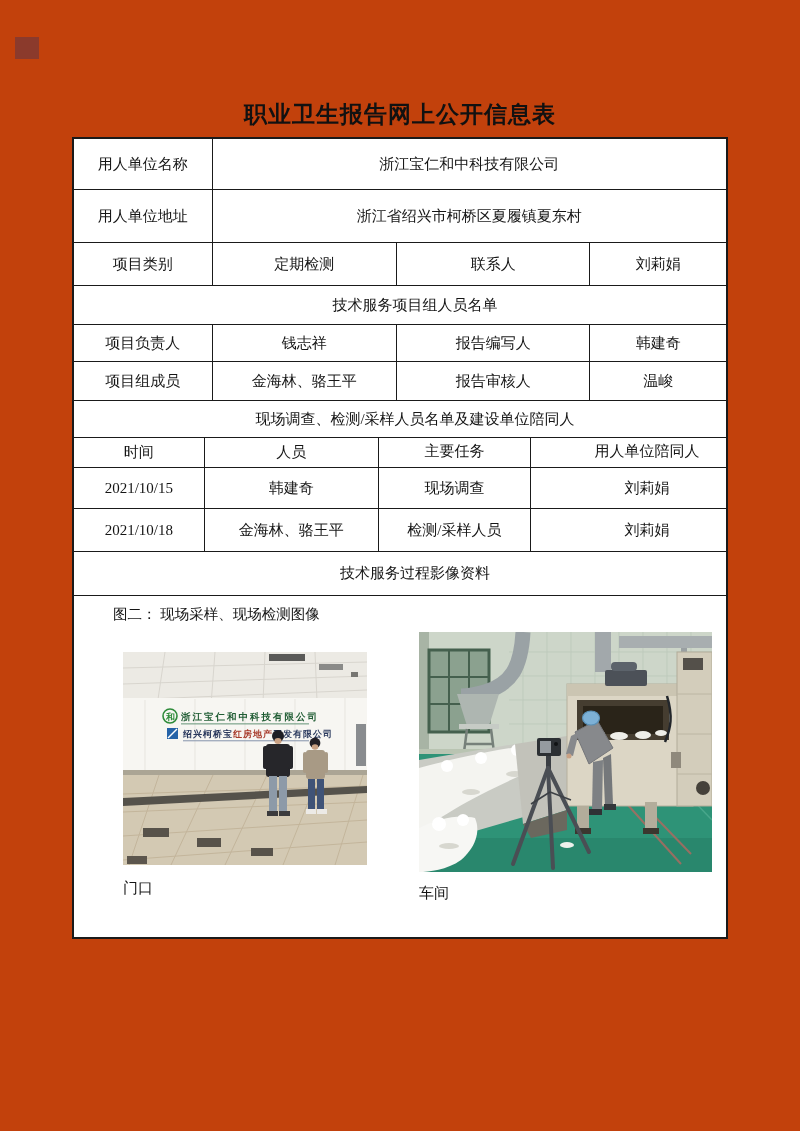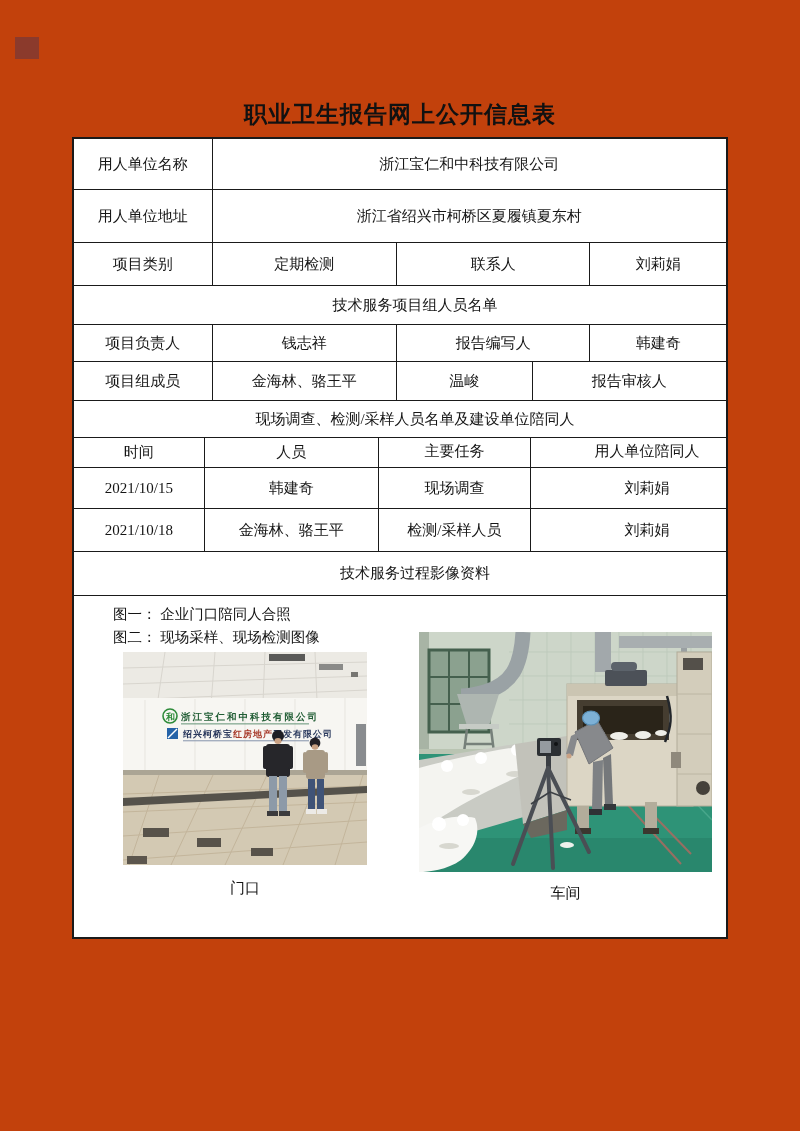--- a/index.html
+++ b/index.html
@@ -15,21 +15,21 @@
       border-right:1px solid #1a1a1a;box-sizing:border-box;font-size:15px;line-height:1.25;}
   .td:last-child{border-right:none;}
   .c1{width:139px;} .c2{width:185px;} .c3{width:194px;} .c4{width:136px;}
   .s3{width:162px;} .s4{width:168px;margin-left:37px;}
   .cv{width:515px;} .full{width:654px;margin-left:30px;}
   .vtop{align-items:flex-start;padding-top:4px;}
   .media-cell{display:block;position:relative;text-align:left;height:341px;overflow:hidden;}
   .fig-note{margin:0;padding:0 0 0 9px;font-size:14.5px;line-height:23px;color:#151515;}
   .fig-note:first-child{padding-top:7px;}
   .photo{position:absolute;display:block;}
-  .photo-caption{position:absolute;text-align:center;font-size:15px;color:#151515;}
+  .photo-caption{position:absolute;font-size:15px;color:#151515;}
   svg{display:block;}
 </style>
 </head>
 <body>
 
 <div class="page">
 
   <div class="red-mark"></div>
 
   <h1 class="title">职业卫生报告网上公开信息表</h1>
@@ -61,22 +61,22 @@
     <div class="tr" style="height:37px">
       <div class="td c1">项目负责人</div>
       <div class="td c2">钱志祥</div>
       <div class="td c3">报告编写人</div>
       <div class="td c4">韩建奇</div>
     </div>
 
     <div class="tr" style="height:39px">
       <div class="td c1">项目组成员</div>
       <div class="td c2">金海林、骆王平</div>
+      <div class="td c3">报告审核人</div>
       <div class="td c4">温峻</div>
-      <div class="td c3">报告审核人</div>
     </div>
 
     <div class="tr" style="height:37px">
       <div class="td full">现场调查、检测/采样人员名单及建设单位陪同人</div>
     </div>
 
     <div class="tr" style="height:30px">
       <div class="td c1">时间</div>
       <div class="td c2">人员</div>
       <div class="td s3 vtop">主要任务</div>
@@ -96,21 +96,20 @@
       <div class="td s3">检测/采样人员</div>
       <div class="td s4">刘莉娟</div>
     </div>
 
     <div class="tr" style="height:44px">
       <div class="td full">技术服务过程影像资料</div>
     </div>
 
     <div class="tr" style="height:341px">
       <div class="td full media-cell">
-        <p class="fig-note">图一：  企业门口陪同人合照</p>
         <p class="fig-note">图二：  现场采样、现场检测图像</p>
 
         <svg class="photo" style="left:19px;top:56px" width="244" height="213" viewBox="0 0 244 213">
           <rect x="0" y="0" width="244" height="213" fill="#f2f1ed"></rect>
 
           <polygon points="0,0 244,0 244,46 0,56" fill="#eceae4"></polygon>
           <g stroke="#d8d5ce" stroke-width="1">
             <line x1="0" y1="16" x2="244" y2="10"></line>
               <line x1="0" y1="32" x2="244" y2="24"></line>
             <line x1="0" y1="48" x2="244" y2="38"></line>

